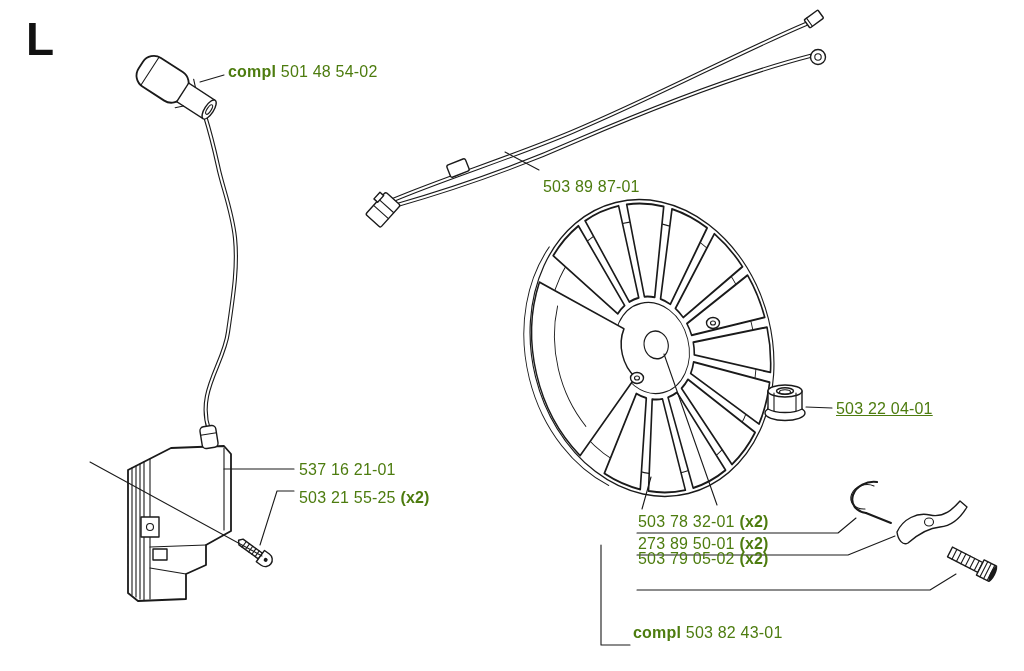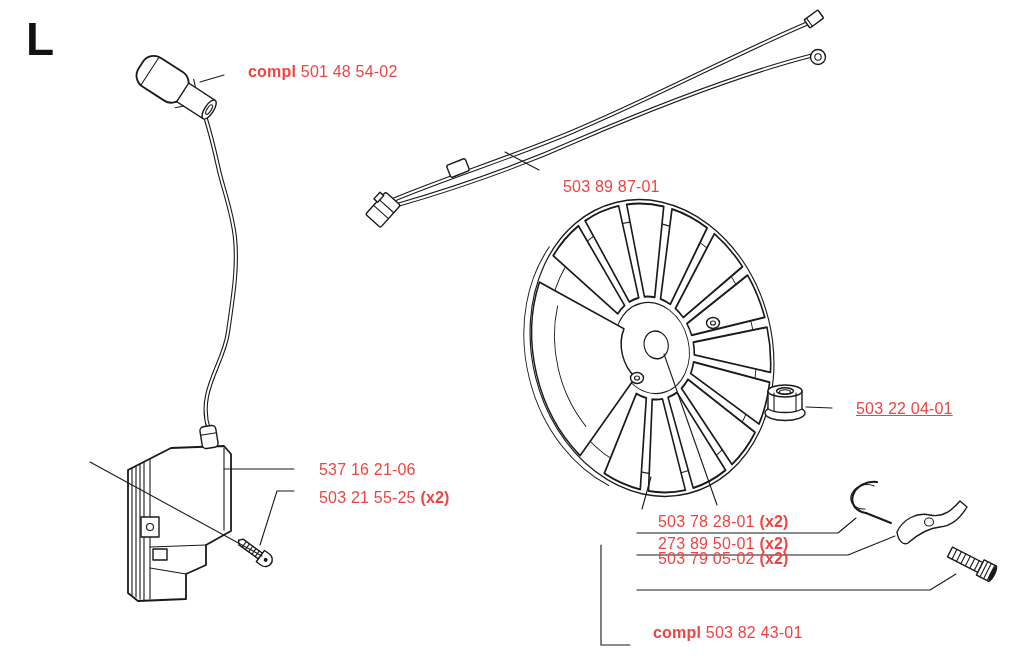--- a/index.html
+++ b/index.html
@@ -3,21 +3,21 @@
 <meta charset="utf-8">
 <style>
   * { margin:0; padding:0; box-sizing:border-box; }
   html,body { background:#ffffff; }
   body { font-family:"Liberation Sans", sans-serif; color:#111; }
   .stage { position:relative; width:1024px; height:671px; background:#ffffff; overflow:hidden; }
   svg.art { position:absolute; left:0; top:0; }
 
   .section-letter { position:absolute; left:26px; top:16px; font-size:46px; font-weight:bold; line-height:1; color:#111; }
 
-  .label { position:absolute; font-size:16px; white-space:nowrap; color:#ef4444; letter-spacing:0.2px;margin-left:20px; }
+  .label { position:absolute; font-size:16px; white-space:nowrap; color:#4d7c0f; letter-spacing:0.2px; }
   .label .b { font-weight:bold; }
 
   
   .pt  { fill:#ffffff; stroke:#1a1a1a; stroke-width:1.8; stroke-linejoin:round; stroke-linecap:round; }
   .pt2 { fill:#ffffff; stroke:#1a1a1a; stroke-width:1.4; stroke-linejoin:round; stroke-linecap:round; }
   .d   { fill:none;   stroke:#1a1a1a; stroke-width:1.1; stroke-linecap:round; }
   .wo  { fill:none;   stroke:#1a1a1a; stroke-width:4.2; stroke-linecap:round; }
   .wi  { fill:none;   stroke:#ffffff; stroke-width:2;   stroke-linecap:round; }
   .ld  { fill:none;   stroke:#1a1a1a; stroke-width:1.1; stroke-linecap:round; stroke-linejoin:round; }
   .fill{ fill:#1a1a1a; stroke:none; }
@@ -178,30 +178,30 @@
 
   <div class="label" style="left:543px; top:178px;">
     <span>503 89 87-01</span>
   </div>
 
   <div class="label" style="left:836px; top:400px;text-decoration:underline;">
     <span>503 22 04-01</span>
   </div>
 
   <div class="label" style="left:299px; top:461px;">
-    <span>537 16 21-06</span>
+    <span>537 16 21-01</span>
   </div>
 
   <div class="label" style="left:299px; top:489px;">
     <span>503 21 55-25</span>
     <span class="b">(x2)</span>
   </div>
 
   <div class="label" style="left:638px; top:513px;">
-    <span>503 78 28-01</span>
+    <span>503 78 32-01</span>
     <span class="b">(x2)</span>
   </div>
 
   <div class="label" style="left:638px; top:535px;">
     <span>273 89 50-01</span>
     <span class="b">(x2)</span>
   </div>
 
   <div class="label" style="left:638px; top:550px;">
     <span>503 79 05-02</span>

